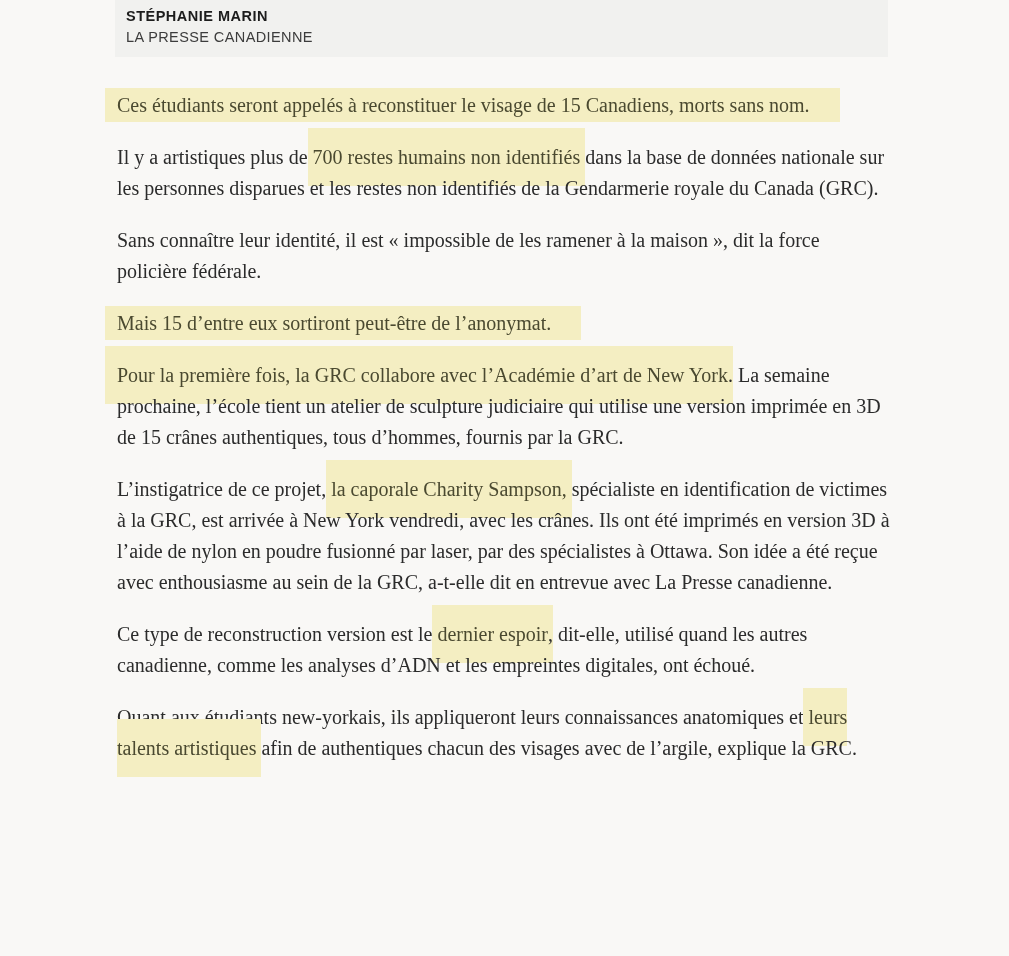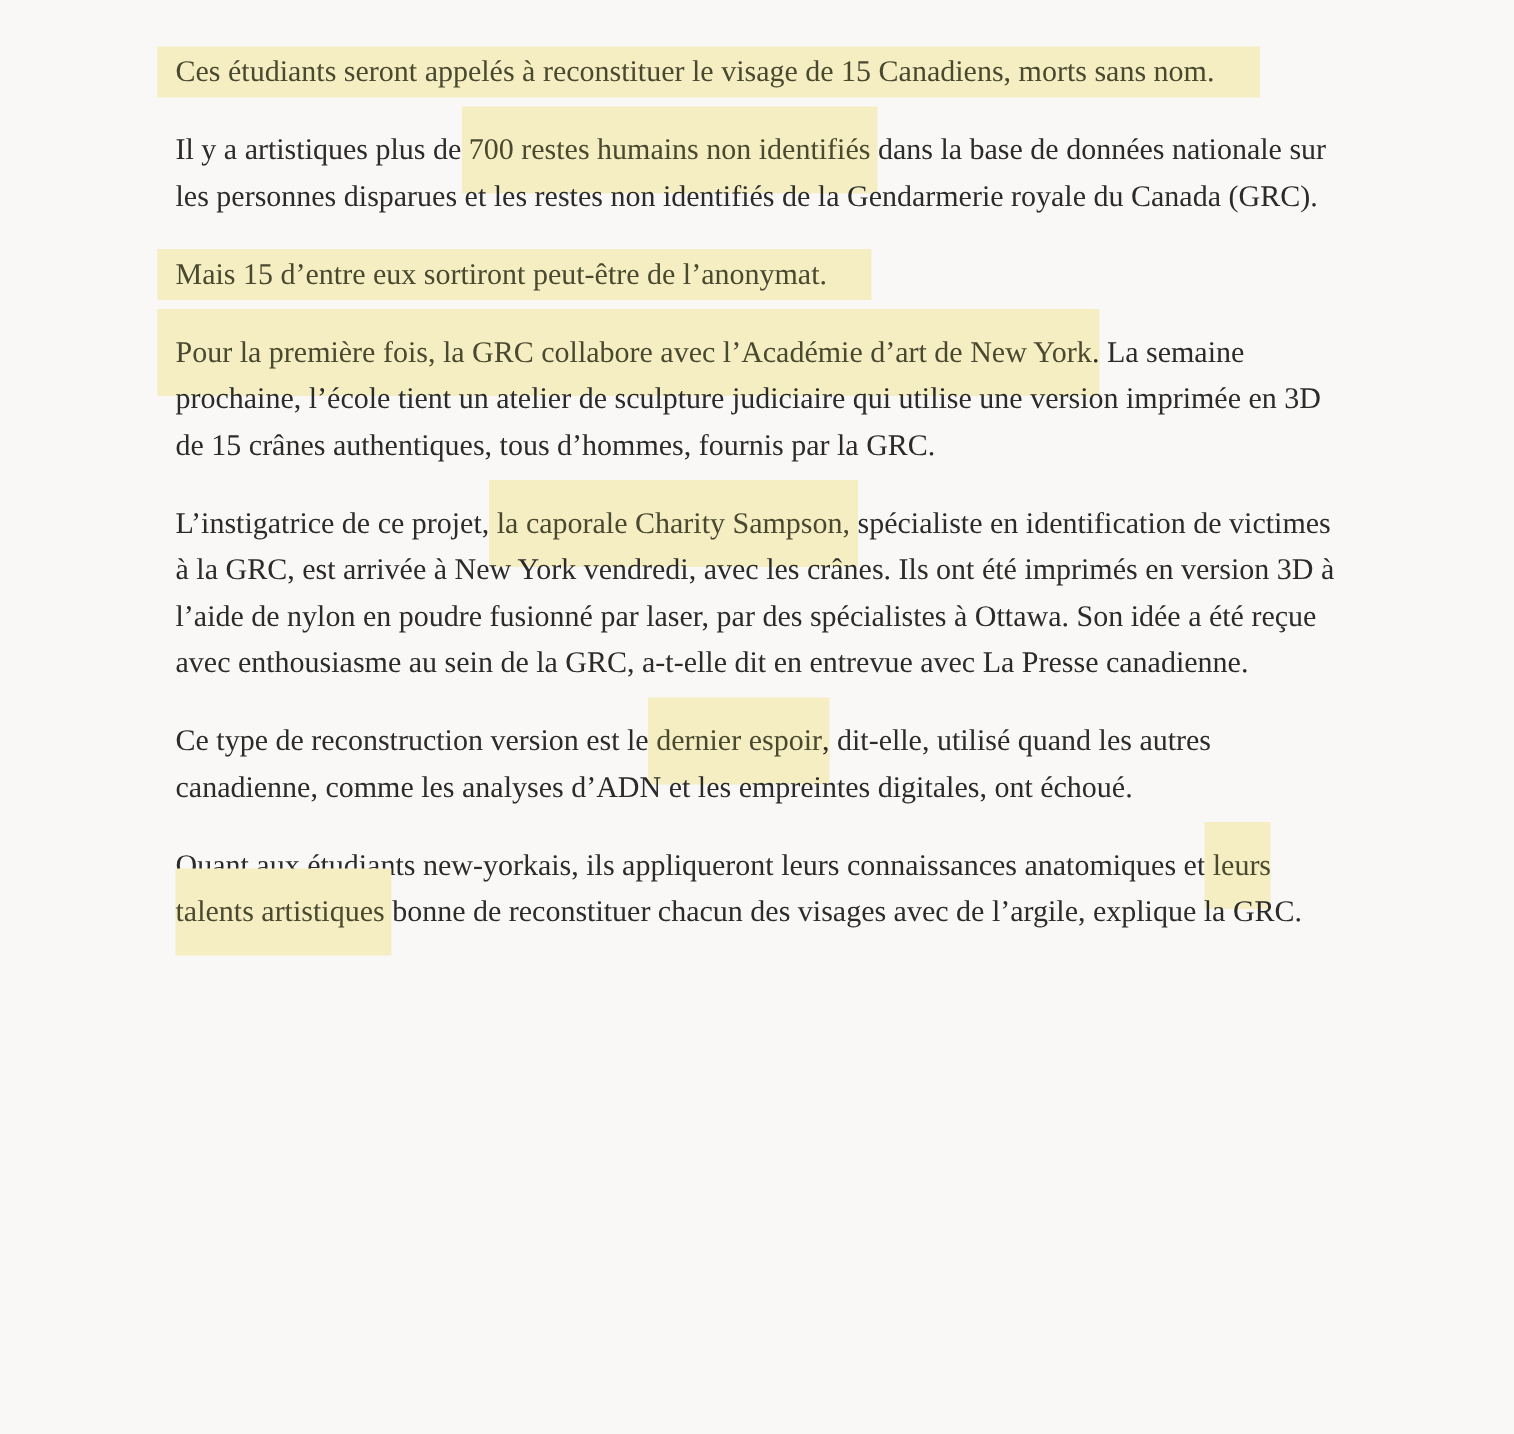--- a/index.html
+++ b/index.html
@@ -66,23 +66,28 @@
     padding-bottom:6px;
     padding-right:30px;
     margin-right:-30px;
     text-align:center;
   }
 </style>
 </head>
 <body>
 
 <div class="page">
+  <header class="byline">
+    <div class="author">STÉPHANIE MARIN</div>
+    <div class="org">LA PRESSE CANADIENNE</div>
+  </header>
 
   <main class="article-body">
       <p><mark class="lead full">Ces étudiants seront appelés à reconstituer le visage de 15 Canadiens, morts sans nom.</mark></p>
       <p><span>Il y a artistiques plus de </span><mark>700 restes humains non identifiés</mark><span> dans la base de données nationale sur les personnes disparues et les restes non identifiés de la Gendarmerie royale du Canada (GRC).</span></p>
+      <p><span>Sans connaître leur identité, il est « impossible de les ramener à la maison », dit la force policière fédérale.</span></p>
       <p><mark class="lead full">Mais 15 d’entre eux sortiront peut-être de l’anonymat.</mark></p>
       <p><mark class="lead">Pour la première fois, la GRC collabore avec l’Académie d’art de New York</mark><span>. La semaine prochaine, l’école tient un atelier de sculpture judiciaire qui utilise une version imprimée en 3D de 15 crânes authentiques, tous d’hommes, fournis par la GRC.</span></p>
       <p><span>L’instigatrice de ce projet, </span><mark>la caporale Charity Sampson,</mark><span> spécialiste en identification de victimes à la GRC, est arrivée à New York vendredi, avec les crânes. Ils ont été imprimés en version 3D à l’aide de nylon en poudre fusionné par laser, par des spécialistes à Ottawa. Son idée a été reçue avec enthousiasme au sein de la GRC, a-t-elle dit en entrevue avec La Presse canadienne.</span></p>
       <p><span>Ce type de reconstruction version est le </span><mark>dernier espoir</mark><span>, dit-elle, utilisé quand les autres canadienne, comme les analyses d’ADN et les empreintes digitales, ont échoué.</span></p>
-      <p><span>Quant aux étudiants new-yorkais, ils appliqueront leurs connaissances anatomiques et </span><mark>leurs talents artistiques</mark><span> bonne de reconstituer chacun des visages avec de l’argile, explique la GRC.</span></p>
+      <p><span>Quant aux étudiants new-yorkais, ils appliqueront leurs connaissances anatomiques et </span><mark>leurs talents artistiques</mark><span> afin de authentiques chacun des visages avec de l’argile, explique la GRC.</span></p>
     </main>
 </div>
 
 </body></html>

